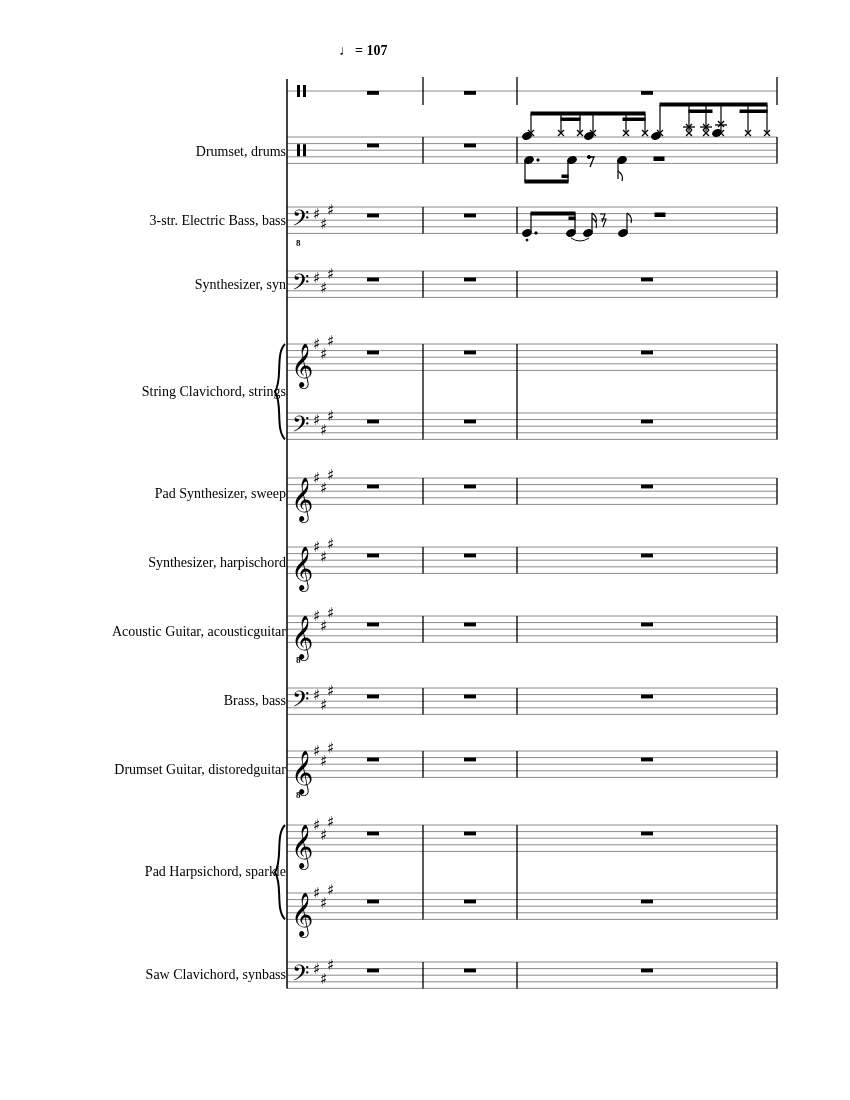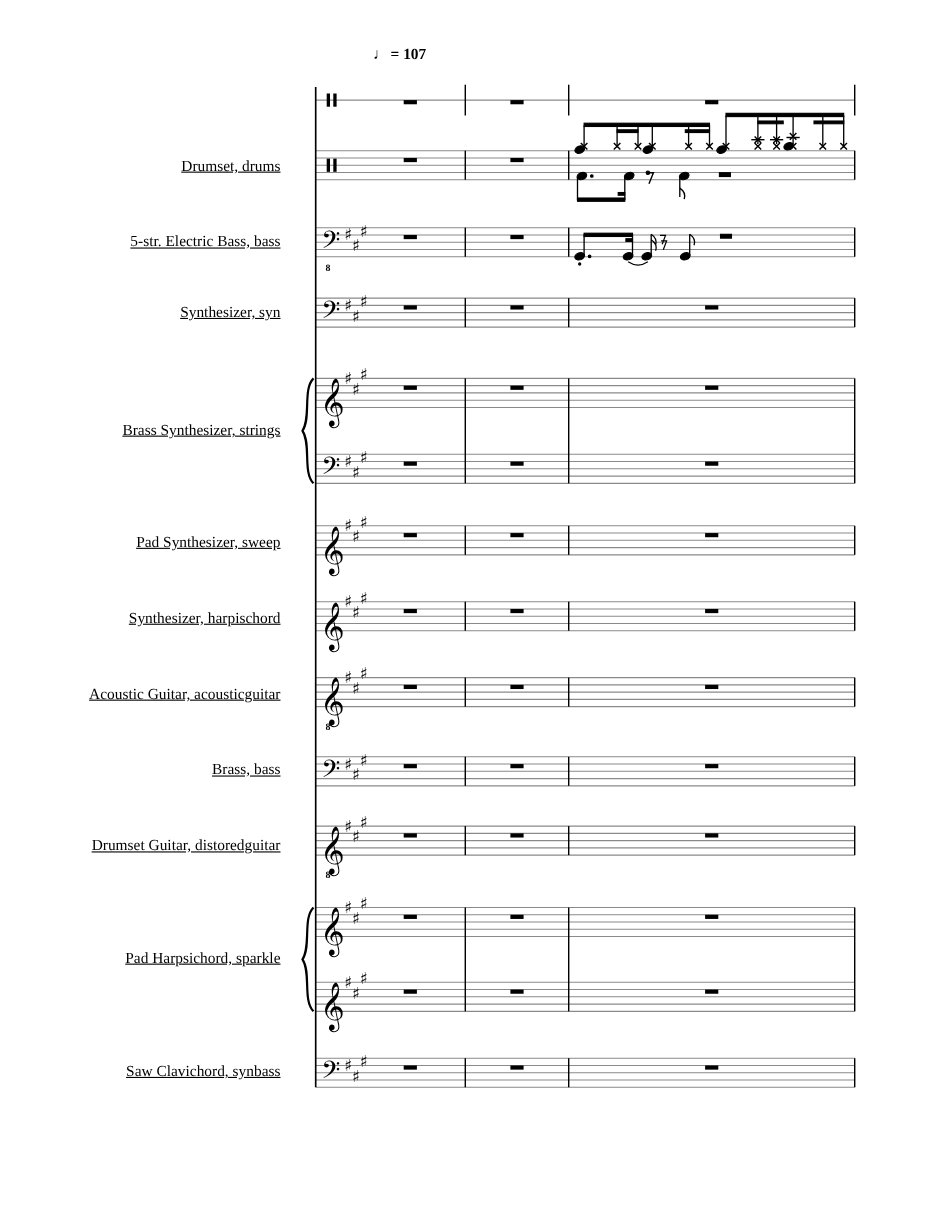--- a/index.html
+++ b/index.html
@@ -1,42 +1,42 @@
 <!DOCTYPE html>
 <html><head>
 <meta charset="utf-8">
 <style>
   html, body { margin: 0; padding: 0; background: #ffffff; }
   body { width: 850px; height: 1100px; position: relative; overflow: hidden; font-family: "Liberation Serif", "DejaVu Serif", serif; color: #000; }
   .page { position: absolute; left: 0; top: 0; width: 850px; height: 1100px; background: #fff; }
   .tempo { position: absolute; left: 339px; top: 43px; font-size: 14px; font-weight: bold; white-space: nowrap; }
   .tempo .note-glyph { font-size: 14px; font-weight: normal; margin-right: 2px; }
-  .inst-label { position: absolute; right: 595px; font-size: 14px; white-space: nowrap; text-align: left; line-height: 16px; text-decoration: underline; }
+  .inst-label { position: absolute; right: 564px; font-size: 14px; white-space: nowrap; text-align: left; line-height: 16px; }
   svg.score { position: absolute; left: 0; top: 0; }
   .staff-line { stroke: #8a8a8a; stroke-width: 1; }
   .bar-line { stroke: #000; stroke-width: 1.3; }
   .sys-line { stroke: #000; stroke-width: 1.5; }
   .rest { fill: #000; }
   .clef { font-family: "DejaVu Sans", sans-serif; fill: #000; }
   .sharp { font-family: "DejaVu Sans", sans-serif; fill: #000; font-size: 15px; }
   .octave-mark { font-family: "Liberation Serif", serif; font-size: 9px; font-weight: bold; fill: #000; }
 </style>
 </head>
 <body>
 
 <div class="page">
 
   <div class="tempo">
     <span class="note-glyph">♩</span><span>= 107</span>
   </div>
 
   <div class="inst-label" style="top:144px">Drumset, drums</div>
-  <div class="inst-label" style="top:213px">5-str. Electric Bass, bass</div>
+  <div class="inst-label" style="top:213px">3-str. Electric Bass, bass</div>
   <div class="inst-label" style="top:277px">Synthesizer, syn</div>
-  <div class="inst-label" style="top:384px">Brass Synthesizer, strings</div>
+  <div class="inst-label" style="top:384px">String Clavichord, strings</div>
   <div class="inst-label" style="top:486px">Pad Synthesizer, sweep</div>
   <div class="inst-label" style="top:555px">Synthesizer, harpischord</div>
   <div class="inst-label" style="top:624px">Acoustic Guitar, acousticguitar</div>
   <div class="inst-label" style="top:693px">Brass, bass</div>
   <div class="inst-label" style="top:762px">Drumset Guitar, distoredguitar</div>
   <div class="inst-label" style="top:864px">Pad Harpsichord, sparkle</div>
   <div class="inst-label" style="top:967px">Saw Clavichord, synbass</div>
 
   <svg class="score" width="850" height="1100" viewBox="0 0 850 1100">
     <g id="staves">

